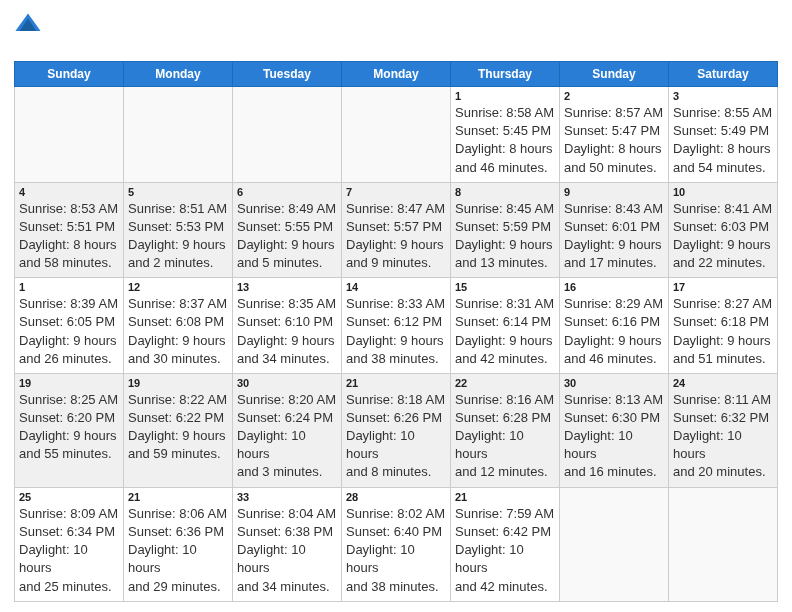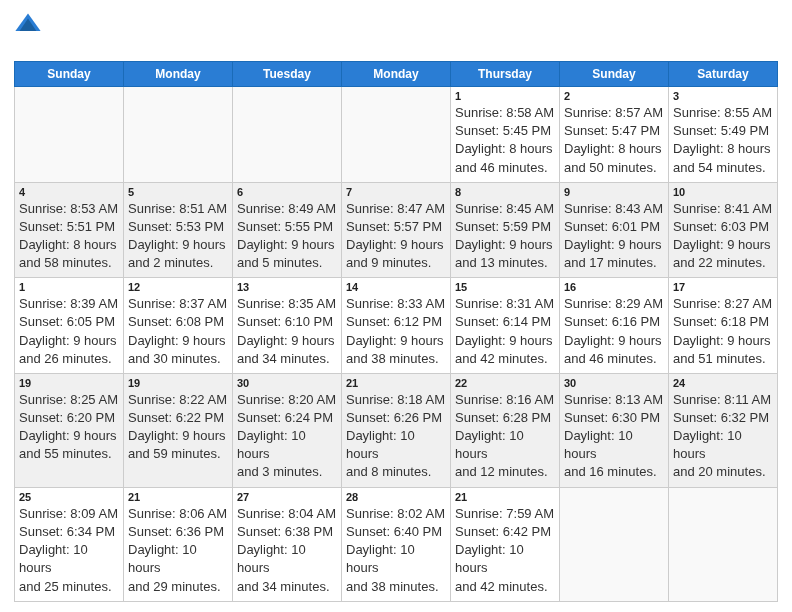--- a/index.html
+++ b/index.html
@@ -242,21 +242,21 @@
         <tr>
           <td>
             <span class="day-num">25</span>
             <div class="day-info">Sunrise: 8:09 AM<br>Sunset: 6:34 PM<br>Daylight: 10 hours<br>and 25 minutes.</div>
           </td>
           <td>
             <span class="day-num">21</span>
             <div class="day-info">Sunrise: 8:06 AM<br>Sunset: 6:36 PM<br>Daylight: 10 hours<br>and 29 minutes.</div>
           </td>
           <td>
-            <span class="day-num">27</span>
+            <span class="day-num">33</span>
             <div class="day-info">Sunrise: 8:04 AM<br>Sunset: 6:38 PM<br>Daylight: 10 hours<br>and 34 minutes.</div>
           </td>
           <td>
             <span class="day-num">28</span>
             <div class="day-info">Sunrise: 8:02 AM<br>Sunset: 6:40 PM<br>Daylight: 10 hours<br>and 38 minutes.</div>
           </td>
           <td>
             <span class="day-num">21</span>
             <div class="day-info">Sunrise: 7:59 AM<br>Sunset: 6:42 PM<br>Daylight: 10 hours<br>and 42 minutes.</div>
           </td>

